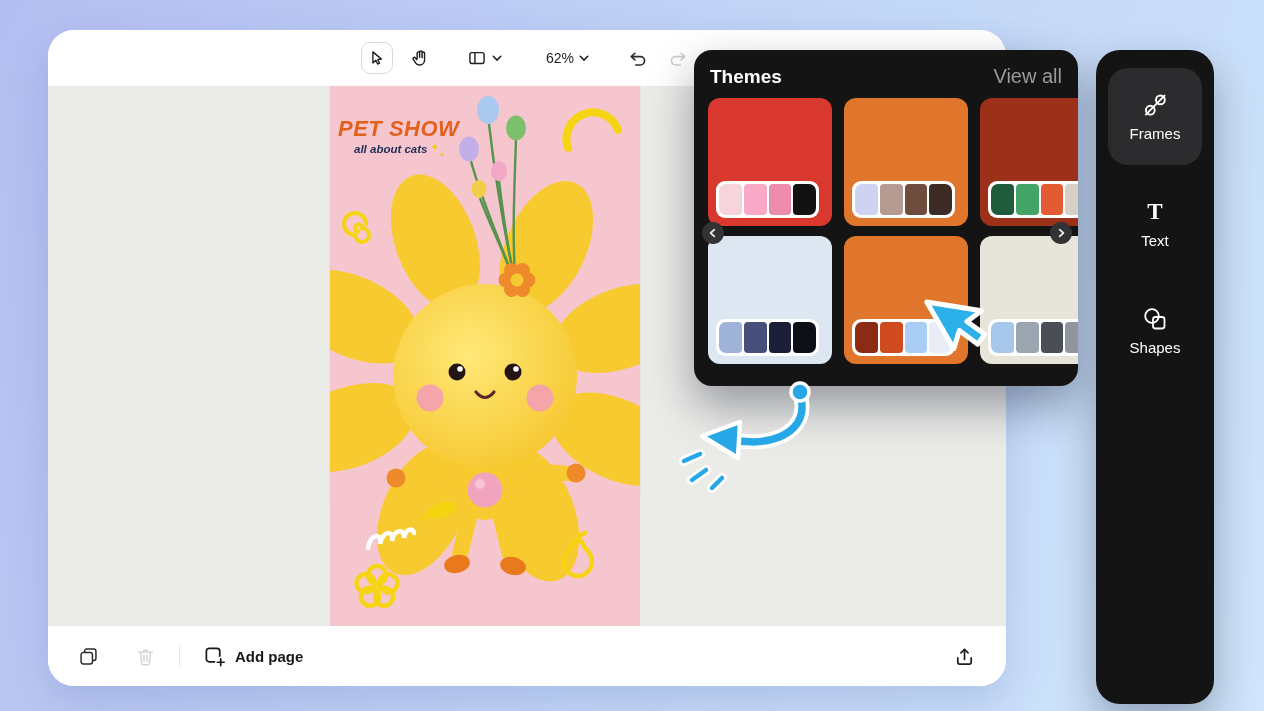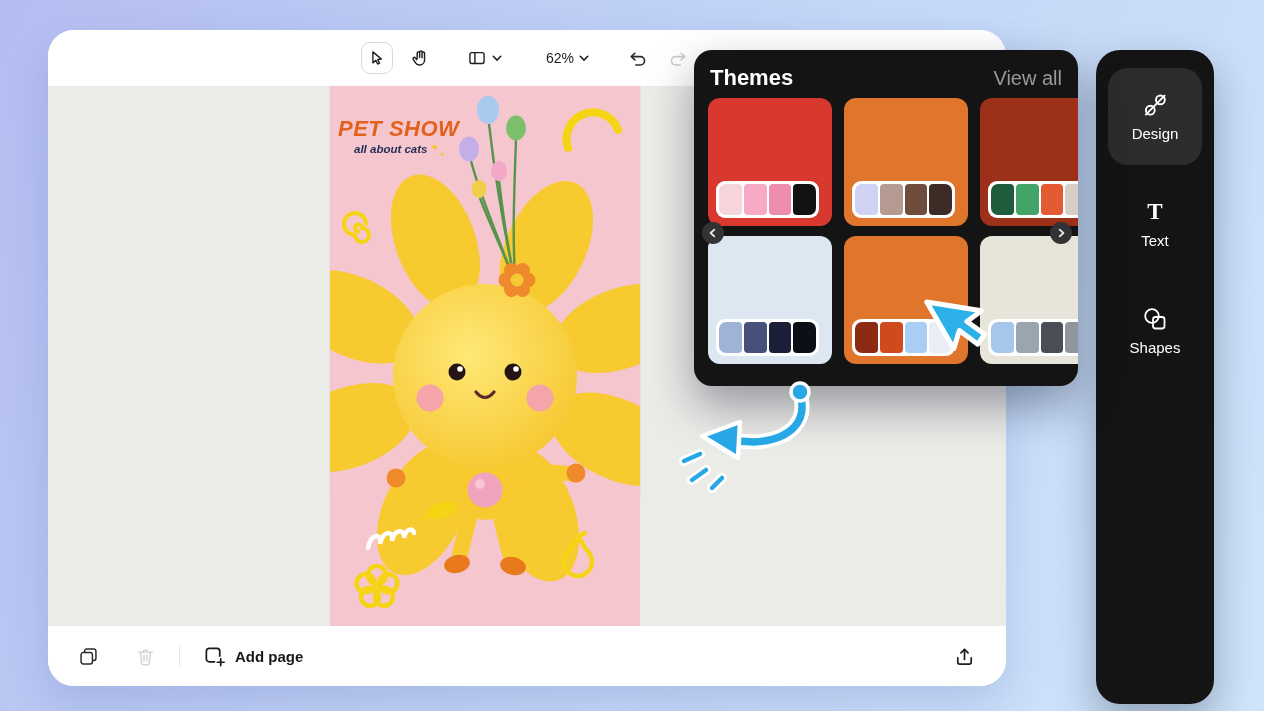--- a/index.html
+++ b/index.html
@@ -47,21 +47,21 @@
   .addpage-label { font-size:15px; font-weight:600; color:#17181a; }
   .bb-right { margin-left:auto; }
   .gap26 { width:26px; }
   
   .themes-panel {
     position:absolute; left:694px; top:50px; width:384px; height:336px;
     background:#141414; border-radius:18px; overflow:hidden;
     box-shadow:0 20px 45px rgba(10,15,40,.38); z-index:5;
   }
   .themes-header { display:flex; align-items:baseline; justify-content:space-between; padding:15px 16px 0 16px; }
-  .themes-title { color:#ffffff; font-size:22px; font-weight:700; }
+  .themes-title { color:#ffffff; font-size:19px; font-weight:700; }
   .themes-viewall { color:#9a9a9e; font-size:20px; cursor:pointer; background:none; border:none; }
   .themes-grid {
     position:absolute; left:14px; top:48px;
     display:grid; grid-template-columns:repeat(3,124px); grid-auto-rows:128px;
     gap:10px 12px;
   }
   .theme-card { border-radius:12px; position:relative; cursor:pointer; }
   .palette {
     position:absolute; left:8px; bottom:8px; width:103px; height:37px;
     background:#ffffff; border-radius:9px; padding:3px; display:flex; gap:2px;
@@ -400,21 +400,21 @@
 
 <aside class="sidebar">
   <button class="side-item active">
     <span>
       <svg width="26" height="26" viewBox="0 0 26 26" fill="none" stroke="#ffffff" stroke-width="1.9" stroke-linecap="round">
         <circle cx="8.3" cy="18.2" r="4.4"></circle>
           <circle cx="18.4" cy="7.9" r="4.4"></circle>
         <path d="M3.8,22.6 L22.6,3.6"></path>
       </svg>
     </span>
-    <span class="side-label">Design</span>
+    <span class="side-label">Frames</span>
   </button>
   <button class="side-item">
     <span>
       <svg width="26" height="26" viewBox="0 0 26 26">
         <text x="13" y="20" text-anchor="middle" font-size="23" font-weight="600" fill="#ffffff" font-family="Liberation Serif, serif">T</text>
       </svg>
     </span>
     <span class="side-label">Text</span>
   </button>
   <button class="side-item">

